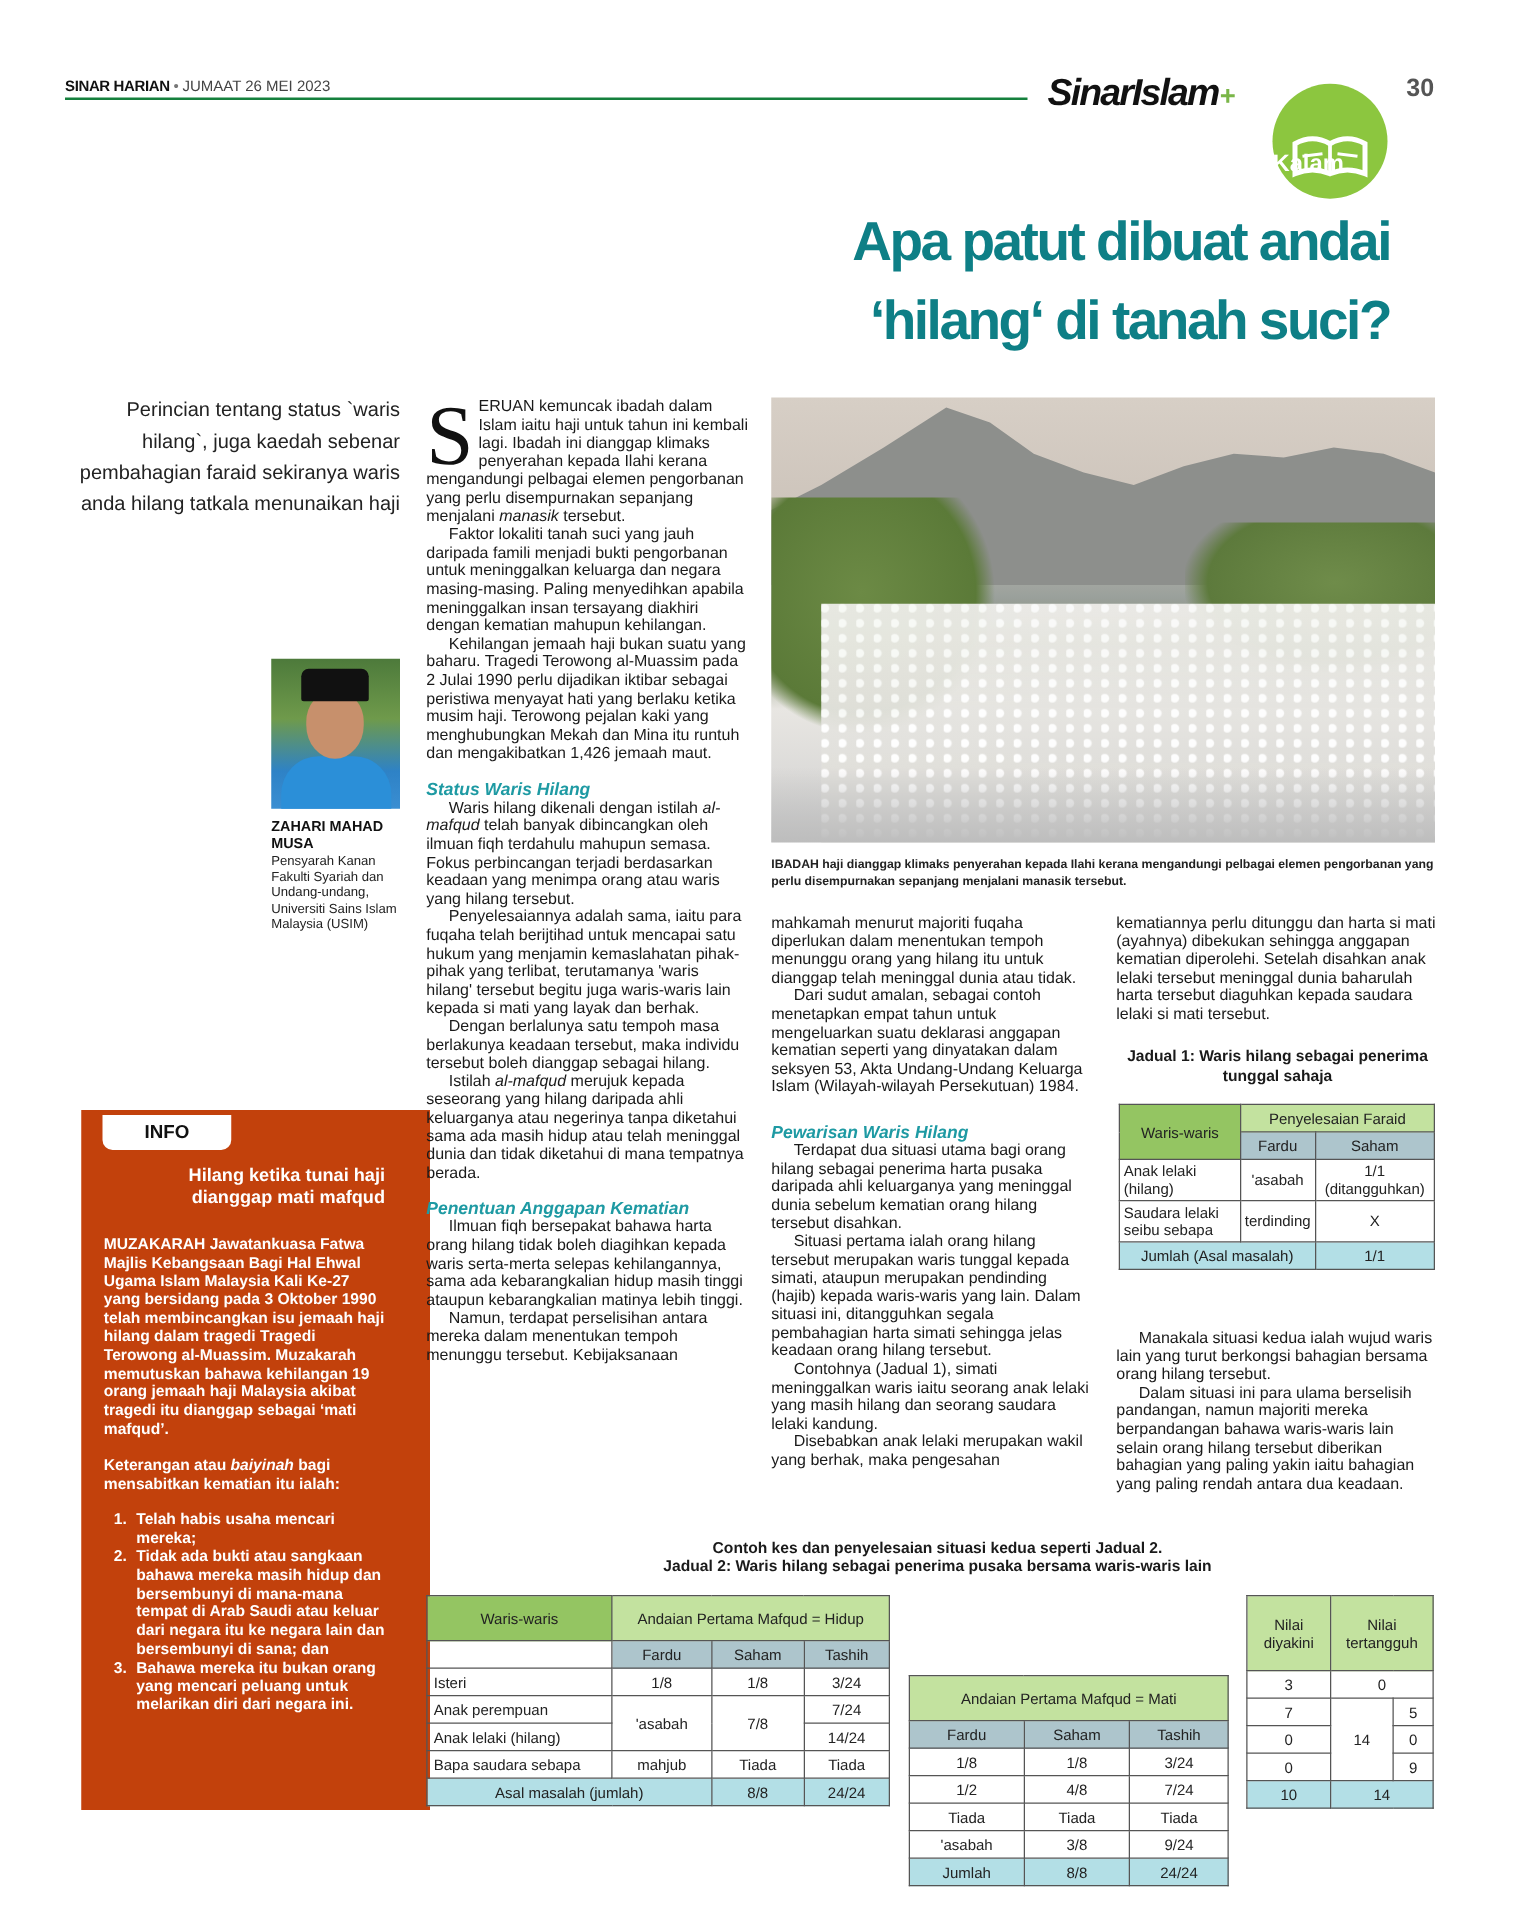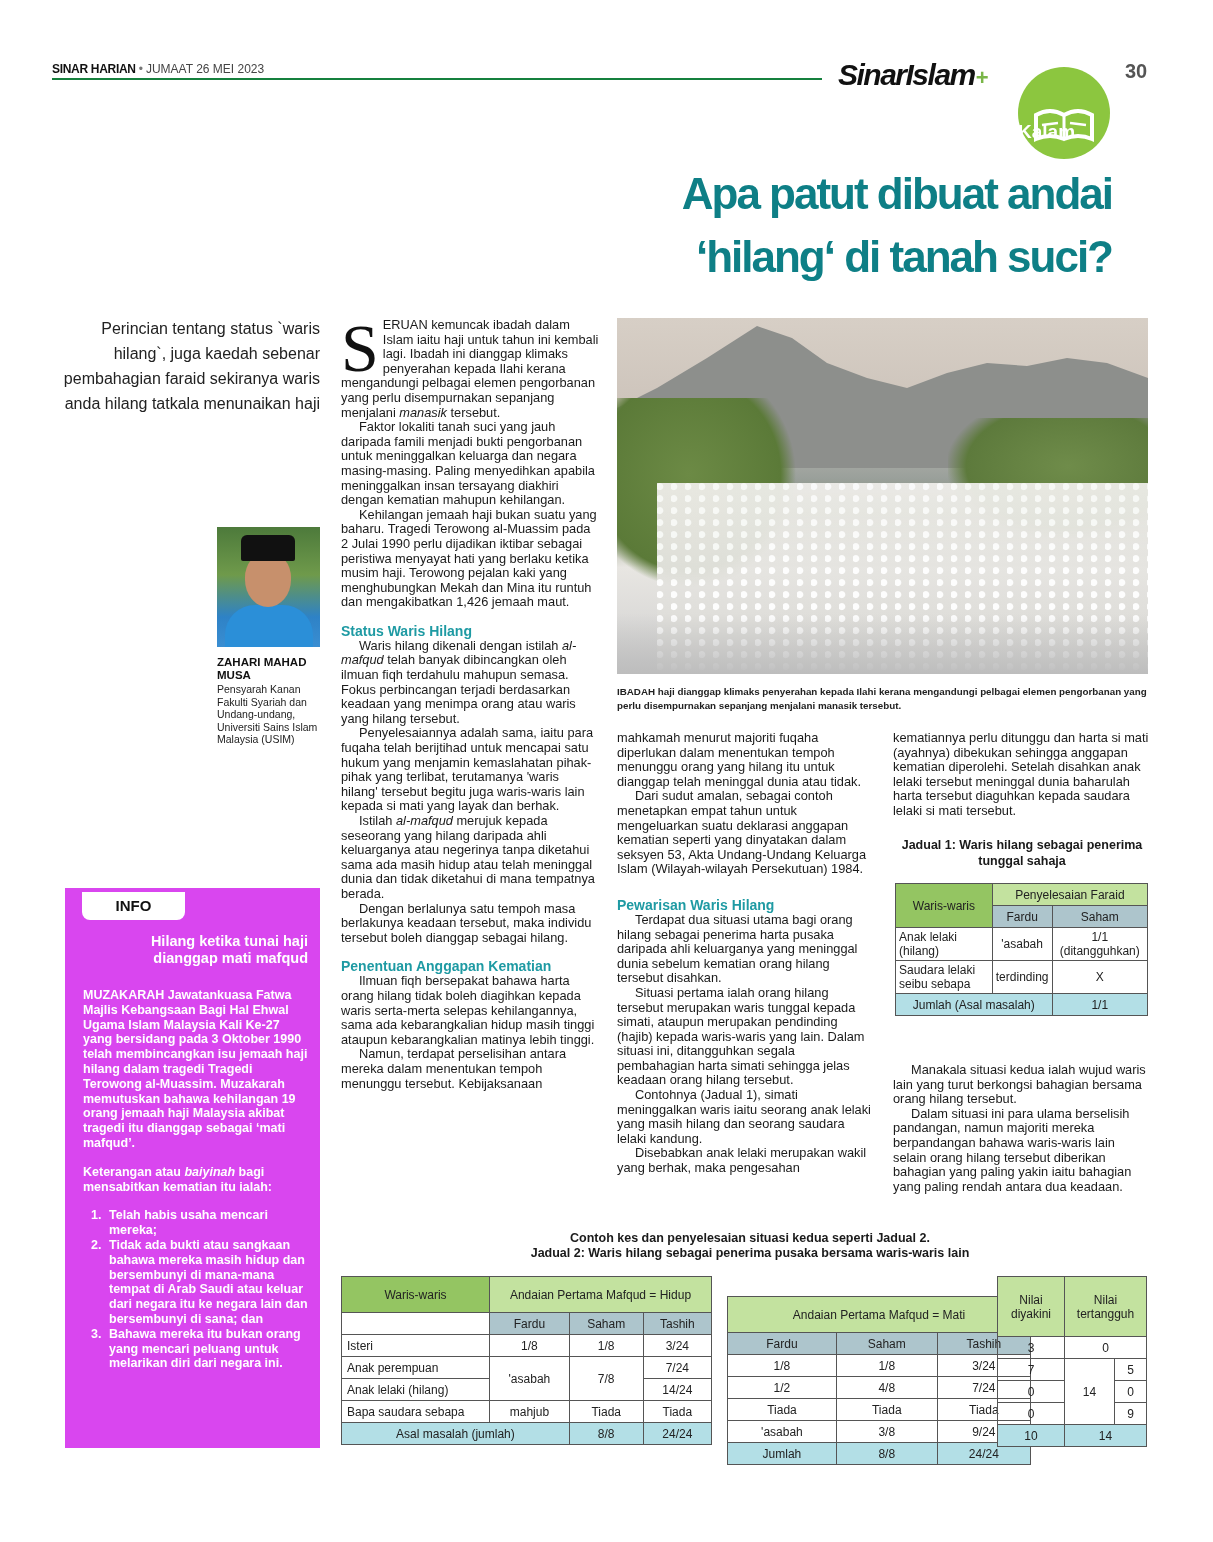--- a/index.html
+++ b/index.html
@@ -26,33 +26,33 @@
 
   
   .author-photo { position: absolute; left: 217px; top: 527px; width: 103px; height: 120px; background: linear-gradient(180deg,#4d7a3b 0%,#6f9a4b 40%,#2e82c6 75%,#3a8ed2 100%); overflow: hidden; }
   .author-photo .face { position: absolute; left: 28px; top: 26px; width: 46px; height: 54px; border-radius: 45% 45% 50% 50%; background: #c7906c; }
   .author-photo .cap { position: absolute; left: 24px; top: 8px; width: 54px; height: 26px; background: #111; border-radius: 6px 6px 2px 2px; }
   .author-photo .body { position: absolute; left: 8px; top: 78px; width: 88px; height: 50px; background: #2b8fd8; border-radius: 30px 30px 0 0; }
   .author-name { position: absolute; left: 217px; top: 656px; width: 110px; font-weight: bold; font-size: 11.5px; line-height: 13px; color: #111; }
   .author-role { position: absolute; left: 217px; top: 683px; width: 112px; font-size: 10.5px; line-height: 12.5px; color: #222; }
 
   
-  .info { position: absolute; left: 65px; top: 888px; width: 255px; height: 560px; background: #d946ef; color: #fff; }
+  .info { position: absolute; left: 65px; top: 888px; width: 279px; height: 560px; background: #c2410c; color: #fff; }
   .info .tab { position: absolute; left: 17px; top: 4px; width: 103px; height: 28px; background: #fff; border-radius: 0 0 8px 8px; color: #111; font-weight: bold; font-size: 15px; text-align: center; line-height: 28px; }
   .info .title { position: absolute; left: 18px; top: 45px; width: 225px; font-weight: bold; font-size: 14.5px; line-height: 17px; text-align: right; }
   .info .body { position: absolute; left: 18px; top: 100px; width: 226px; font-weight: bold; font-size: 12.5px; line-height: 14.8px; }
   .info .body p { margin-bottom: 14px; }
   .info ol { margin-left: 22px; padding-left: 0; }
   .info li { padding-left: 4px; margin-bottom: 0; }
 
   
   .col { position: absolute; font-size: 12.8px; line-height: 14.6px; color: #1a1a1a; }
   .col p { text-indent: 18px; }
   .col p.noind { text-indent: 0; }
-  .col h3 { color: #1e9aa3; font-size: 14px; font-weight: bold; line-height: 16px; margin-top: 13px; }
+  .col h3 { color: #1e9aa3; font-size: 14px; font-weight: bold; line-height: 16px; margin-top: 13px; font-style: italic; }
   .dropcap { float: left; font-family: "Liberation Serif", serif; font-size: 68px; line-height: 56px; margin: 2px 4px 0 0; color: #111; }
   .col1 { left: 341px; top: 318px; width: 258px; }
   .col2 { left: 617px; top: 731px; width: 258px; }
   .col3 { left: 893px; top: 731px; width: 258px; }
   .col3b { left: 893px; top: 1063px; width: 258px; }
 
   
   .photo { position: absolute; left: 617px; top: 318px; width: 531px; height: 356px; overflow: hidden; background: linear-gradient(180deg,#d7cfc6 0%,#cdc4bb 25%,#9aa09b 45%,#7f8c6a 55%,#e8e6e2 70%,#cfcfcf 100%); }
   .photo .mtn { position: absolute; left: 0; top: 0; width: 531px; height: 150px; }
   .photo .trees-l { position: absolute; left: 0; top: 80px; width: 180px; height: 190px; background: radial-gradient(ellipse at 40% 40%, #6c8a45 0%, #5b7a38 60%, transparent 70%); }
@@ -71,21 +71,21 @@
   .g-dark { background: #94c562; }
   .g-light { background: #c3e29f; }
   .b-gray { background: #adc5cc; }
   .b-light { background: #b3dfe6; }
   .t1 { position: absolute; left: 895px; top: 883px; width: 253px; }
   .t1 td { height: 22px; }
   .t1 td.l { text-align: left; }
 
   .t2-title { position: absolute; left: 340px; top: 1231px; width: 820px; text-align: center; font-weight: bold; font-size: 12.5px; line-height: 15px; }
   .t2a { position: absolute; left: 341px; top: 1276px; width: 371px; }
-  .t2b { position: absolute; left: 727px; top: 1296px; width: 304px; border-radius: 25px; }
+  .t2b { position: absolute; left: 727px; top: 1340px; width: 256px; border-radius: 25px; }
   .t2c { position: absolute; left: 997px; top: 1276px; width: 150px; }
   .t2a td, .t2b td, .t2c td { height: 22px; }
   .t2a td.l { text-align: left; padding-left: 5px; }
   .hdr2 { height: 36px !important; }
 </style>
 </head>
 <body>
 
 <div class="masthead">
   <span class="paper">SINAR HARIAN</span><span class="dot">•</span><span class="date">JUMAAT 26 MEI 2023</span>
@@ -131,22 +131,22 @@
   </div>
 </aside>
 
 <div class="col col1">
   <p class="noind"><span class="dropcap">S</span><span>ERUAN kemuncak ibadah dalam Islam iaitu haji untuk tahun ini kembali lagi. Ibadah ini dianggap klimaks penyerahan kepada Ilahi kerana mengandungi pelbagai elemen pengorbanan yang perlu disempurnakan sepanjang menjalani </span><i>manasik</i><span> tersebut.</span></p>
   <p>Faktor lokaliti tanah suci yang jauh daripada famili menjadi bukti pengorbanan untuk meninggalkan keluarga dan negara masing-masing. Paling menyedihkan apabila meninggalkan insan tersayang diakhiri dengan kematian mahupun kehilangan.</p>
   <p>Kehilangan jemaah haji bukan suatu yang baharu. Tragedi Terowong al-Muassim pada 2 Julai 1990 perlu dijadikan iktibar sebagai peristiwa menyayat hati yang berlaku ketika musim haji. Terowong pejalan kaki yang menghubungkan Mekah dan Mina itu runtuh dan mengakibatkan 1,426 jemaah maut.</p>
   <h3>Status Waris Hilang</h3>
   <p><span>Waris hilang dikenali dengan istilah </span><i>al-mafqud</i><span> telah banyak dibincangkan oleh ilmuan fiqh terdahulu mahupun semasa. Fokus perbincangan terjadi berdasarkan keadaan yang menimpa orang atau waris yang hilang tersebut.</span></p>
   <p>Penyelesaiannya adalah sama, iaitu para fuqaha telah berijtihad untuk mencapai satu hukum yang menjamin kemaslahatan pihak-pihak yang terlibat, terutamanya 'waris hilang' tersebut begitu juga waris-waris lain kepada si mati yang layak dan berhak.</p>
+  <p>Dengan berlalunya satu tempoh masa berlakunya keadaan tersebut, maka individu tersebut boleh dianggap sebagai hilang.</p>
   <p><span>Istilah </span><i>al-mafqud</i><span> merujuk kepada seseorang yang hilang daripada ahli keluarganya atau negerinya tanpa diketahui sama ada masih hidup atau telah meninggal dunia dan tidak diketahui di mana tempatnya berada.</span></p>
-  <p>Dengan berlalunya satu tempoh masa berlakunya keadaan tersebut, maka individu tersebut boleh dianggap sebagai hilang.</p>
   <h3>Penentuan Anggapan Kematian</h3>
   <p>Ilmuan fiqh bersepakat bahawa harta orang hilang tidak boleh diagihkan kepada waris serta-merta selepas kehilangannya, sama ada kebarangkalian hidup masih tinggi ataupun kebarangkalian matinya lebih tinggi.</p>
   <p>Namun, terdapat perselisihan antara mereka dalam menentukan tempoh menunggu tersebut. Kebijaksanaan</p>
 </div>
 
 <div class="photo">
   <svg class="mtn" viewBox="0 0 531 150" preserveAspectRatio="none">
     <path d="M0 90 L40 70 L90 40 L140 8 L175 20 L210 45 L250 60 L290 70 L330 55 L370 45 L410 48 L450 40 L490 45 L531 60 L531 150 L0 150 Z" fill="#8d8f8c"></path>
   </svg>
   <div class="trees-l"></div>

